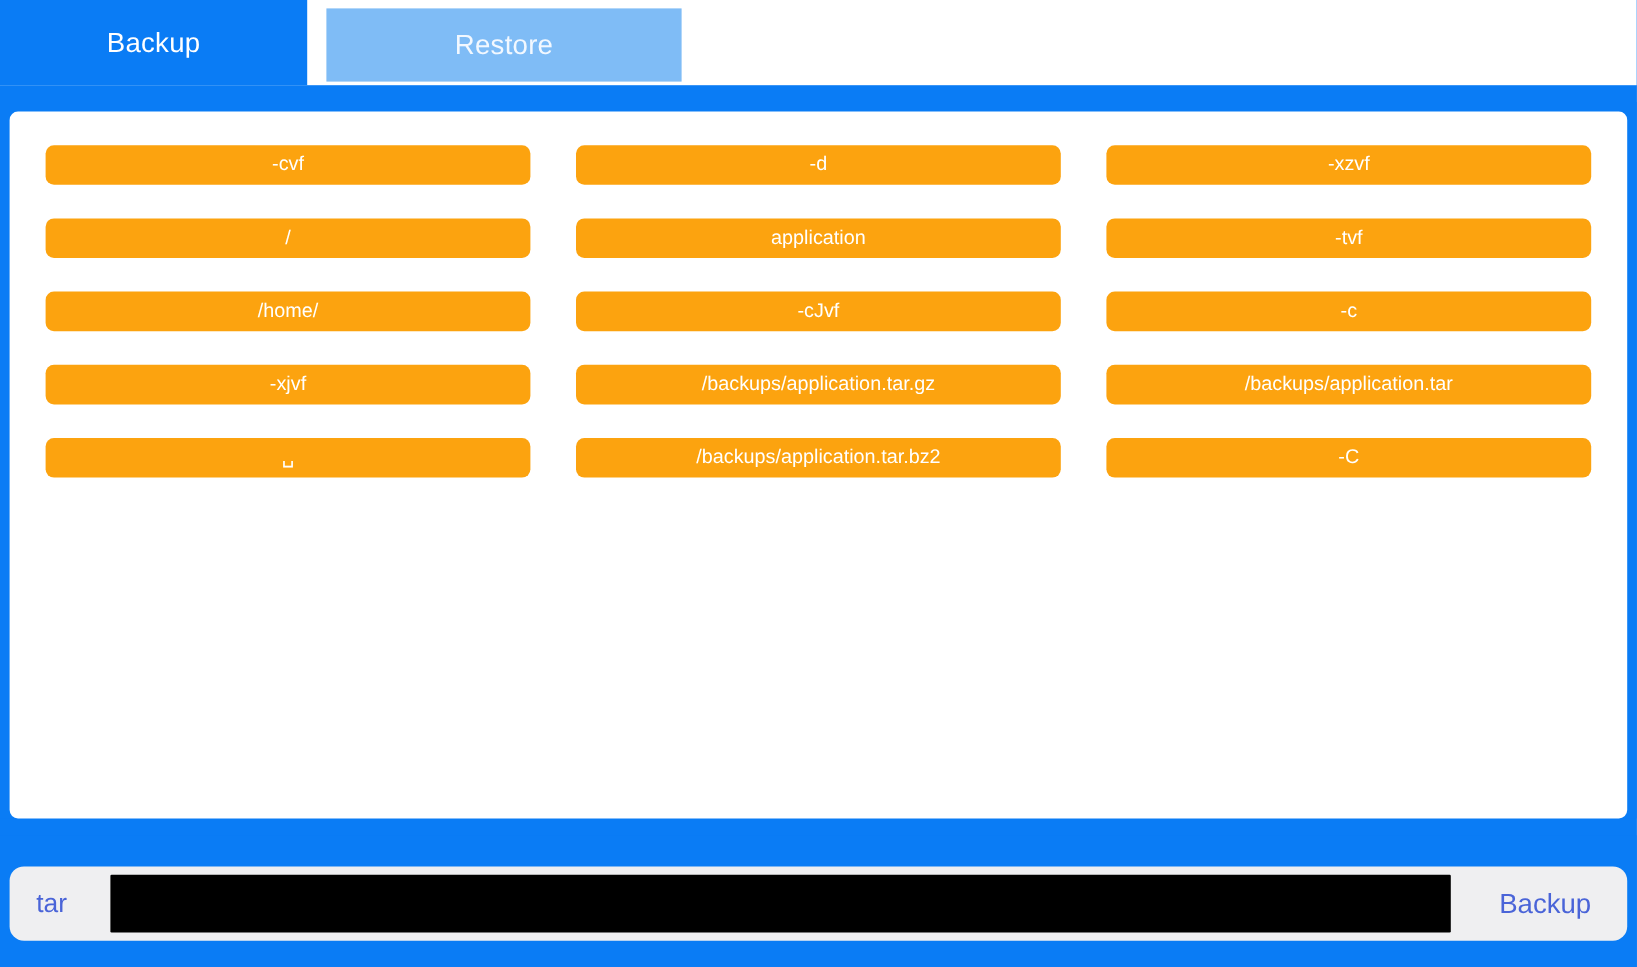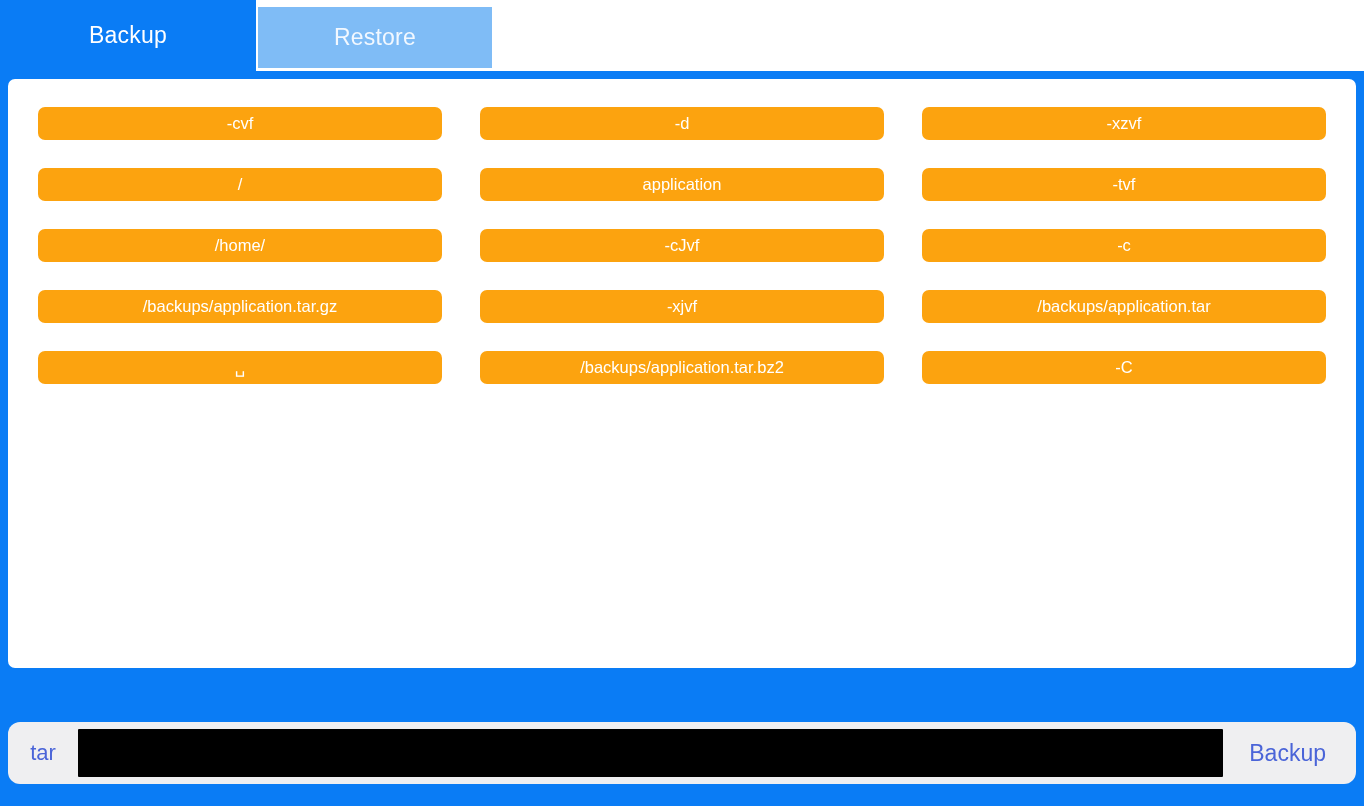--- a/index.html
+++ b/index.html
@@ -1,15 +1,15 @@
 <!DOCTYPE html>
 <html><head>
 <meta charset="utf-8">
 <style>
-  * { box-sizing: border-box; margin: 0; padding: 0; }
+  * { box-sizing: border-box; margin: 0; padding: 0; gap: 14px; }
 
   html, body {
     width: 1364px;
     height: 806px;
     overflow: hidden;
   }
 
   body {
     font-family: "Liberation Sans", sans-serif;
     background: #0a7cf5;
@@ -48,21 +48,21 @@
   }
 
   .tab-active {
     width: 256px;
     background: #0a7cf5;
     color: #ffffff;
     height: 71px;
   }
 
   .tab-inactive {
-    width: 234px;
+    width: 296px;
     margin-left: 2px;
     margin-top: 7px;
     height: 61px;
     background: #7fbcf6;
     color: #f2f8ff;
   }
 
   
   .panel-outer {
     flex: 1 1 auto;
@@ -178,23 +178,23 @@
         <button class="opt-btn">-d</button>
         <button class="opt-btn">-xzvf</button>
         <button class="opt-btn">/</button>
 
         <button class="opt-btn">application</button>
         <button class="opt-btn">-tvf</button>
         <button class="opt-btn">/home/</button>
 
         <button class="opt-btn">-cJvf</button>
         <button class="opt-btn">-c</button>
+        <button class="opt-btn">-xjvf</button>
+
         <button class="opt-btn">/backups/application.tar.gz</button>
-
-        <button class="opt-btn">-xjvf</button>
         <button class="opt-btn">/backups/application.tar</button>
 
         <button class="opt-btn">␣</button>
         <button class="opt-btn">/backups/application.tar.bz2</button>
         <button class="opt-btn">-C</button>
 
       </div>
     </div>
   </div>
 

